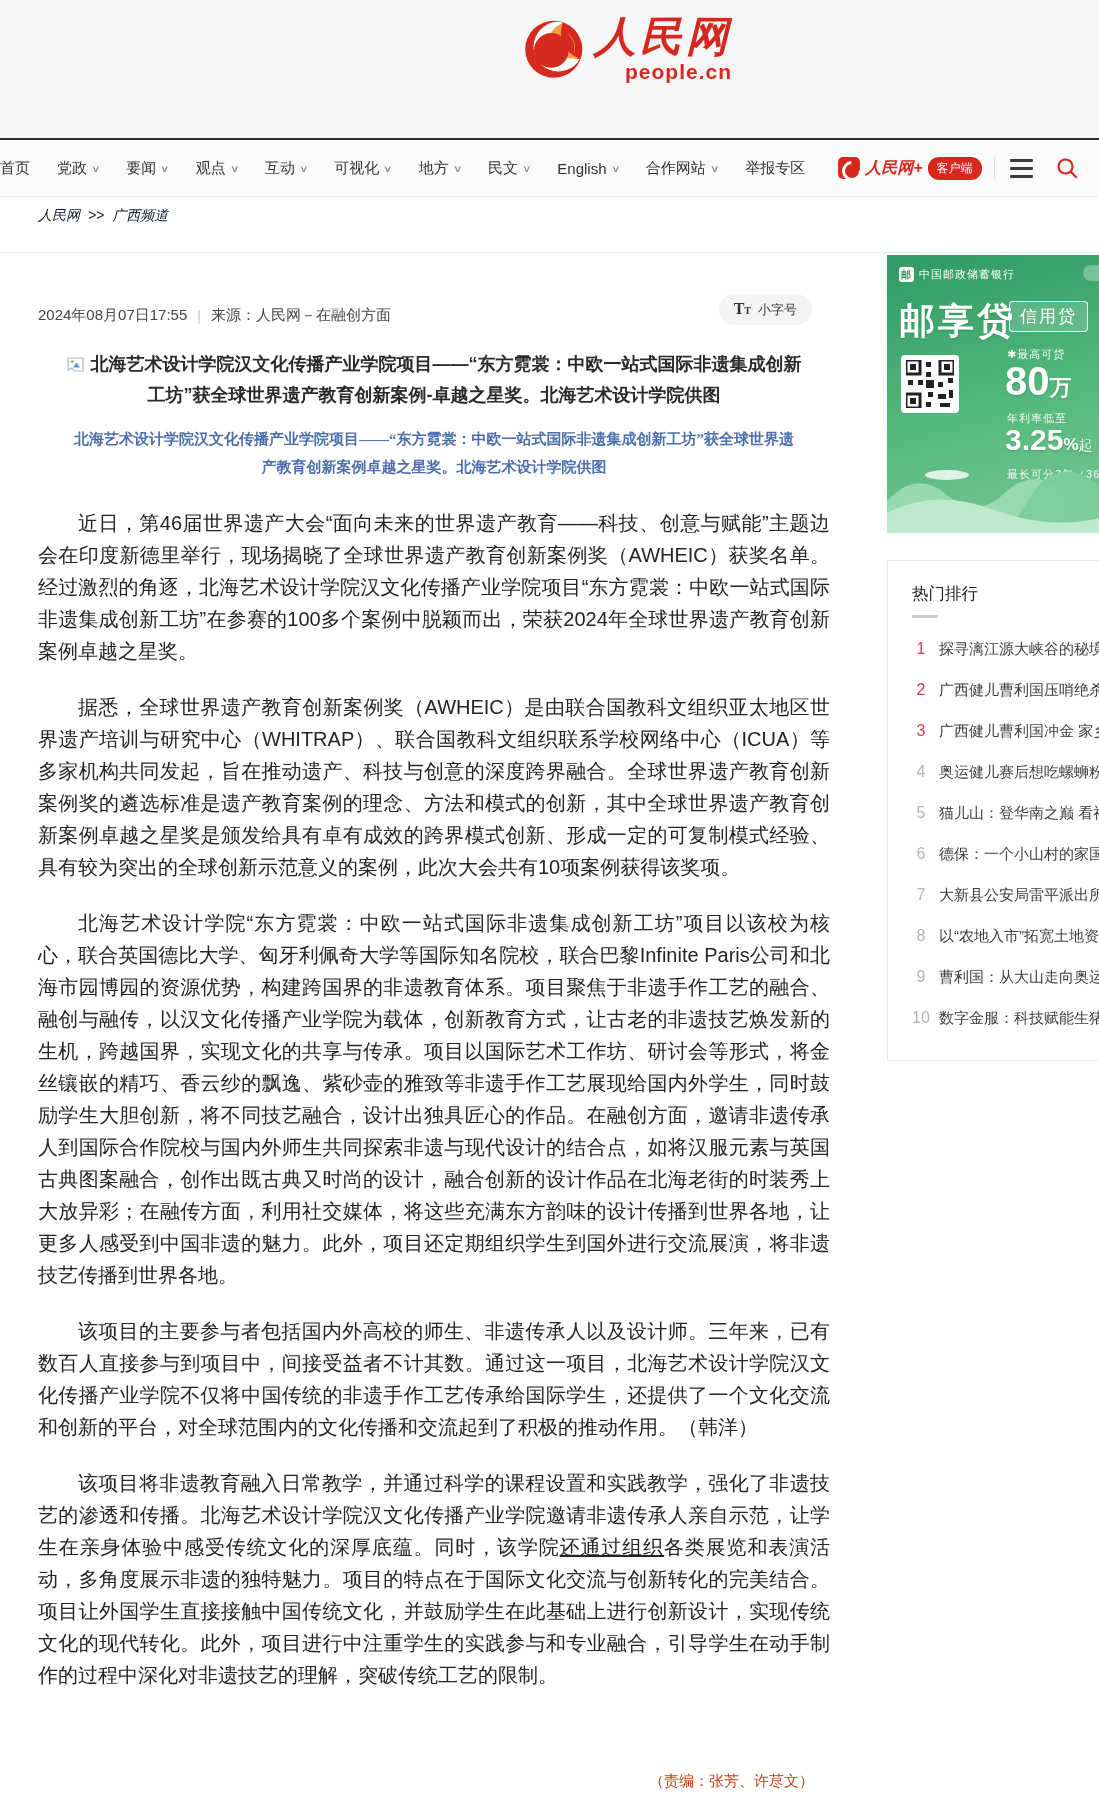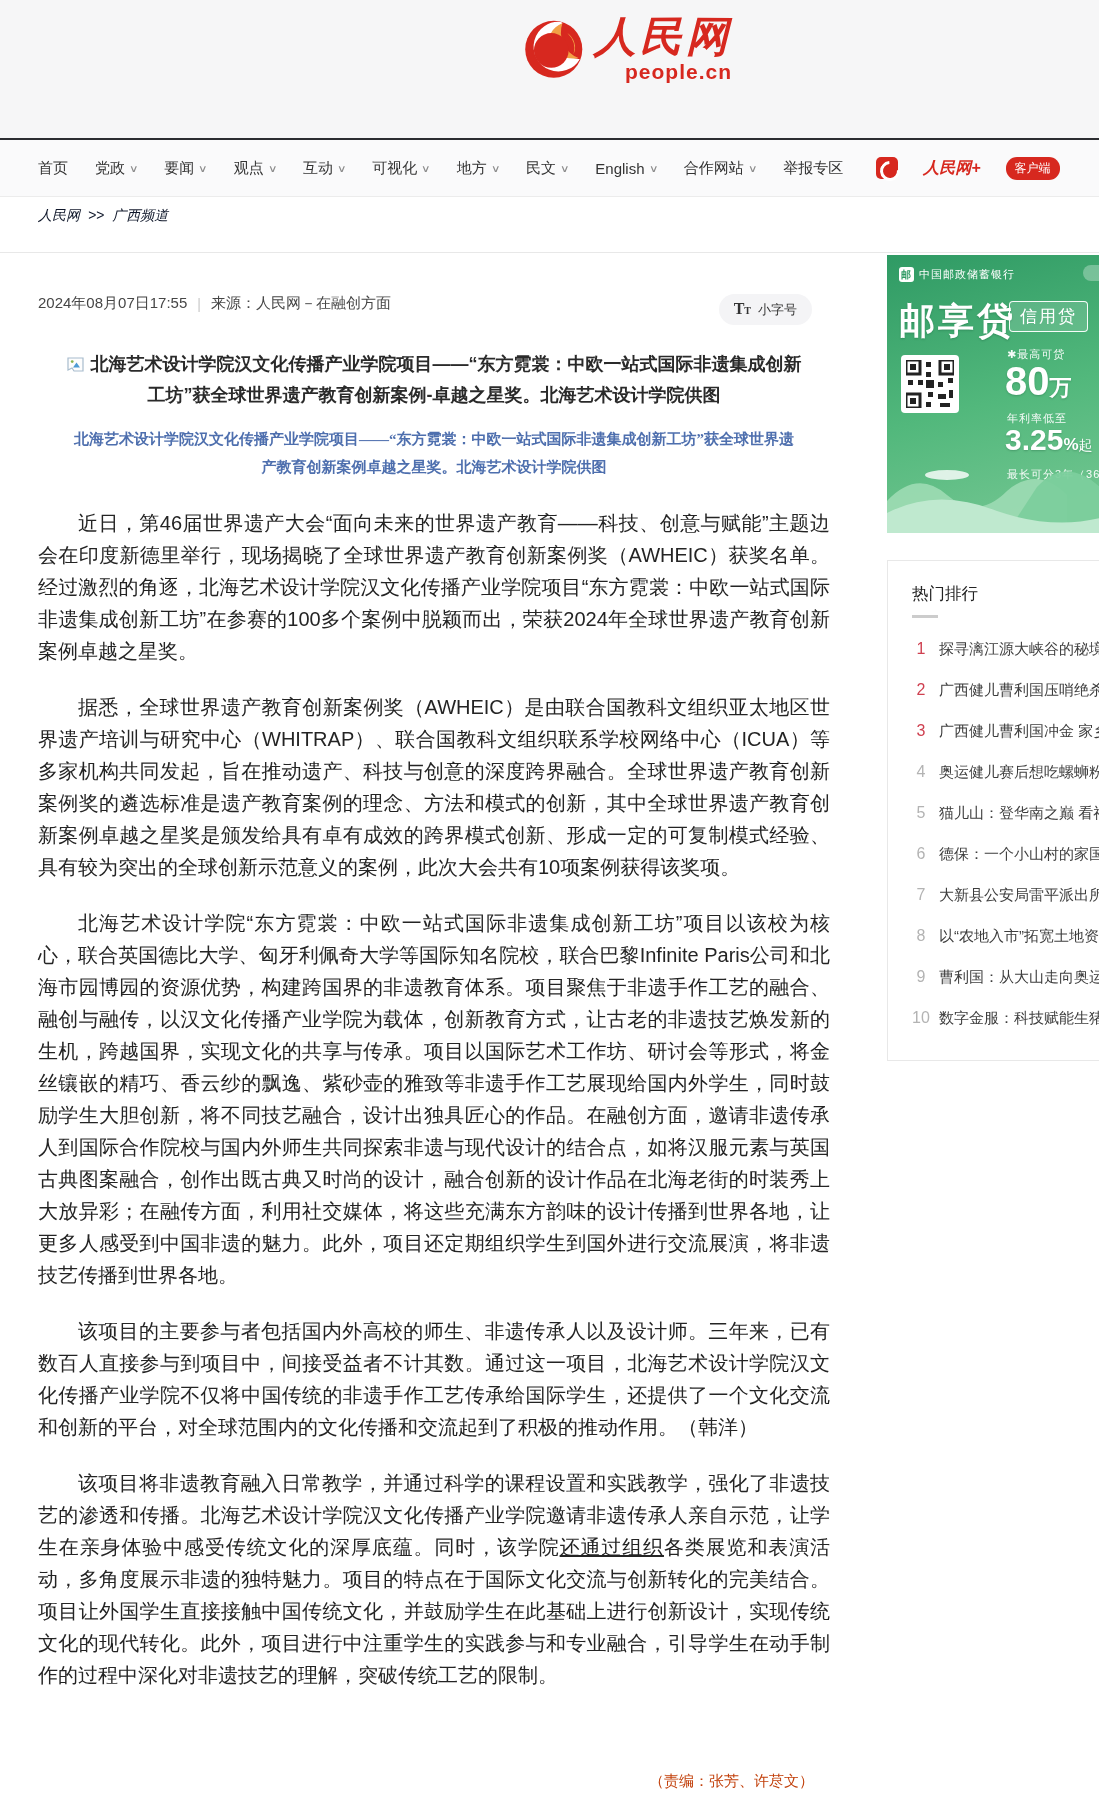--- a/index.html
+++ b/index.html
@@ -11,43 +11,43 @@
   .site-header { position:absolute; left:0; top:0; width:1099px; height:138px; background:#f6f6f7; }
   .logo { position:absolute; left:524px; top:14px; display:flex; align-items:flex-start; }
   .logo-ball { width:62px; height:68px; margin-right:8px; }
   .logo-text { display:flex; flex-direction:column; align-items:flex-end; }
   .logo-cn { font-size:42px; font-weight:bold; color:#d7281f; letter-spacing:4px; line-height:46px; font-style:italic; }
   .logo-en { font-size:21px; font-weight:bold; color:#d7281f; letter-spacing:1px; line-height:24px; }
 
   
   .nav { position:absolute; left:0; top:138px; width:1099px; height:59px; background:#fafafb;
          border-top:2px solid #2c2d31; border-bottom:1px solid #ececec;
-         display:flex; align-items:center; padding-left:38px; }
+         display:flex; align-items:center; }
   .nav-item { font-size:15px; color:#333; margin-right:27px; white-space:nowrap; display:flex; align-items:center; cursor:pointer; }
   .caret { font-size:10px; color:#8a8a8a; margin-left:5px; transform:scaleX(1.3); }
-  .app-badge { display:flex; align-items:center; margin-left:6px; margin-right:12px; white-space:nowrap;gap:20px; }
+  .app-badge { display:flex; align-items:center; margin-left:6px; margin-right:12px; white-space:nowrap; }
   .badge-logo { width:22px; height:22px; background:#d7281f; border-radius:5px; position:relative; margin-right:5px; }
   .badge-logo::after { content:""; position:absolute; left:4px; top:4px; width:14px; height:14px;
          border-radius:50%; border:3px solid #fff; border-top-color:transparent; transform:rotate(40deg); }
   .badge-cn { color:#d7281f; font-weight:bold; font-style:italic; font-size:16px; margin-right:5px; }
   .badge-tag { background:#d7281f; color:#fff; font-size:12px; padding:3px 9px; border-radius:11px; }
   .nav-sep { width:1px; height:22px; background:#ddd; margin-right:16px; }
   .menu-icon { width:26px; display:flex; flex-direction:column; gap:5px; margin-right:22px; cursor:pointer; }
   .menu-icon i { display:block; height:3px; background:#3a3a3a; border-radius:1px; }
   .search-btn { margin-right:20px; cursor:pointer; display:flex; }
 
   
   .breadcrumb { position:absolute; left:38px; top:207px; font-size:14px; color:#0f172a;font-style:italic; }
   .breadcrumb span { margin-right:4px; }
   .page-divider { position:absolute; left:0; top:252px; width:1099px; height:1px; background:#e8e8e8; }
 
   
   .main-col { position:absolute; left:38px; top:268px; width:792px; }
   .article-title { font-size:33px; line-height:47px; font-weight:600; color:#181818; letter-spacing:1px; max-width:766px; }
-  .meta-row { margin-top:26px; display:flex; justify-content:space-between; align-items:flex-start; }
+  .meta-row { margin-top:26px; display:flex; justify-content:space-between; align-items:flex-end; }
   .meta-left { font-size:15px; color:#464646; display:flex; align-items:center; }
   .meta-pipe { color:#c9c9c9; margin:0 10px; font-size:14px; }
   .font-tool { background:#f4f4f6; border-radius:16px; padding:6px 15px; display:flex; align-items:baseline;
                font-size:13px; color:#333; cursor:pointer; margin-right:18px; }
   .ft-T1 { font-weight:bold; font-size:16px; font-family:"Liberation Serif","DejaVu Serif",serif; }
   .ft-T2 { font-weight:bold; font-size:10px; margin-right:7px; font-family:"Liberation Serif","DejaVu Serif",serif; }
 
   .figure { margin-top:24px; text-align:center;font-weight:bold; }
   .img-alt { font-size:18px; line-height:31px; color:#2a2a2a; width:742px; margin:0 auto; }
   .broken-img { display:inline-block; vertical-align:-2px; margin-right:7px; }

